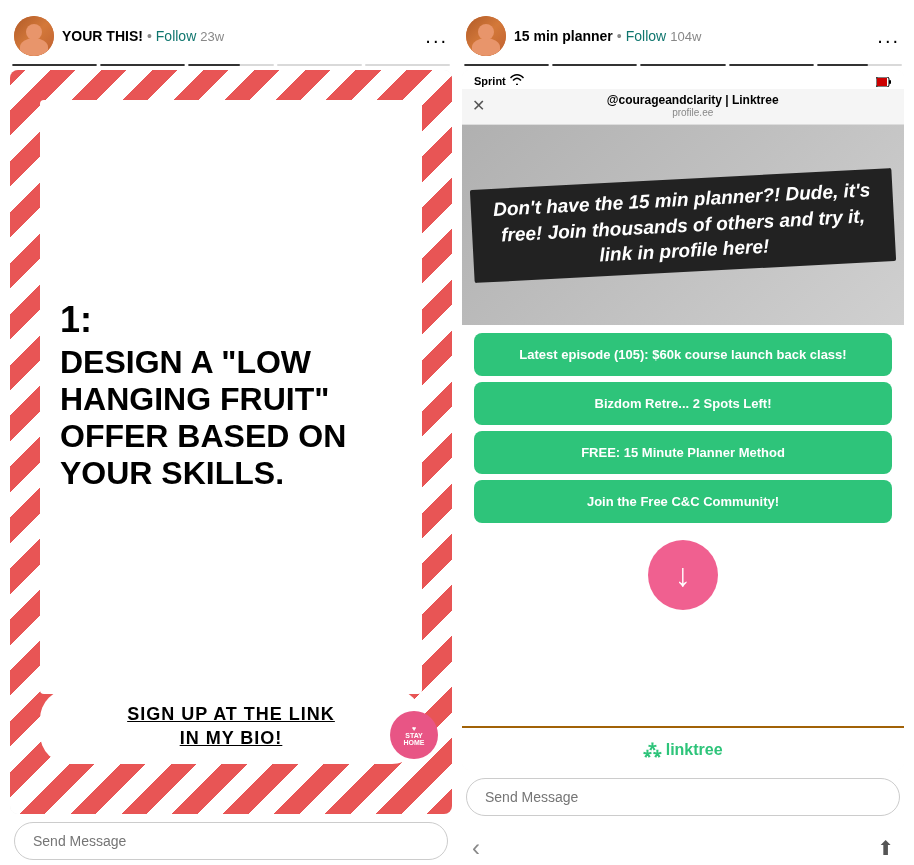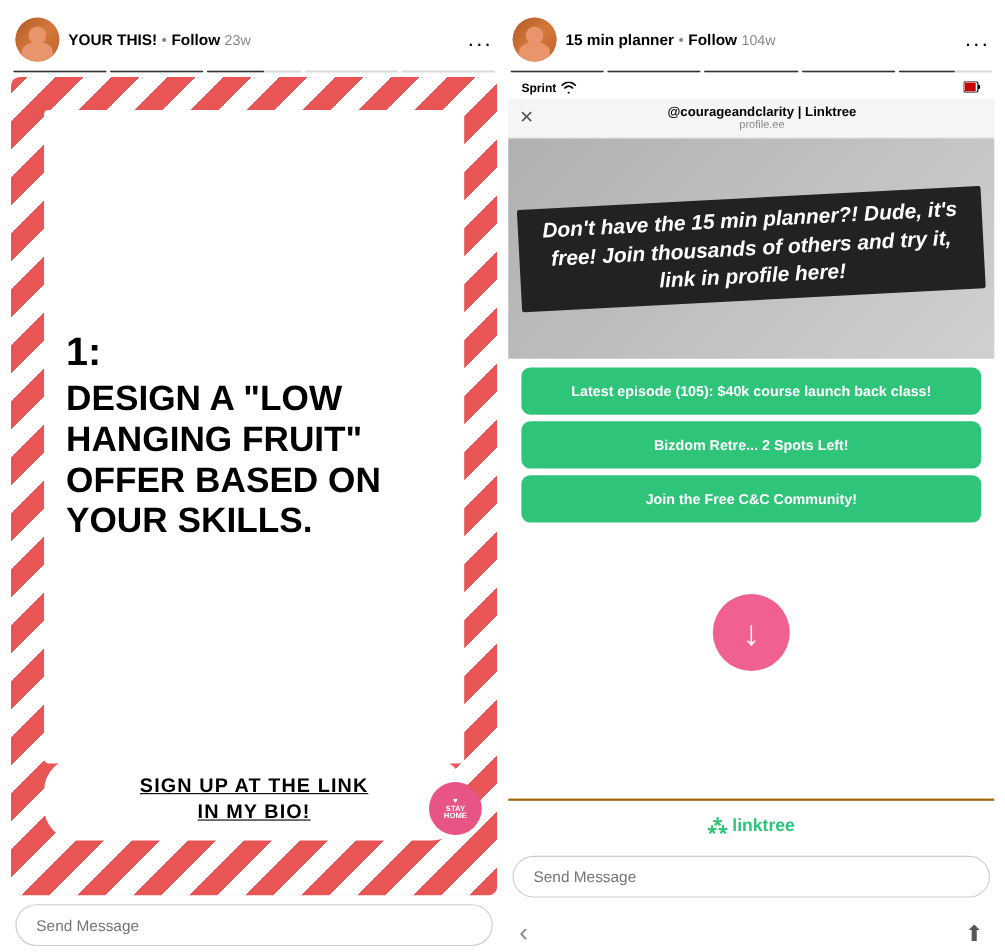--- a/index.html
+++ b/index.html
@@ -91,22 +91,22 @@
       font-size: 14px;
       color: #000;
     }
 
     .story-dot {
       color: #888;
       font-size: 14px;
     }
 
     .story-follow {
-      color: #000000;
-      font-weight: 700;
+      color: #0f766e;
+      font-weight: 400;
       font-size: 14px;
       cursor: pointer;
     }
 
     .story-time {
       color: #888;
       font-size: 13px;
     }
 
     .story-more {
@@ -262,21 +262,21 @@
       inset: 0;
       background: #fff;
       display: flex;
       flex-direction: column;
     }
 
     .phone-status-bar {
       background: #fff;
       padding: 4px 12px 2px 12px;
       display: flex;
-      align-items: flex-start;
+      align-items: flex-end;
       justify-content: space-between;
       font-size: 11px;
       font-weight: 600;
     }
 
     .status-left {
       display: flex;
       align-items: center;
       gap: 4px;
     }
@@ -569,22 +569,23 @@
         </div>
 
         <div class="promo-area">
           <div class="promo-bg"></div>
           <div class="promo-text-block">
             <div class="promo-text-bold">Don't have the 15 min planner?! Dude, it's free! Join thousands of others and try it, link in profile here!</div>
           </div>
         </div>
 
         <div class="linktree-buttons">
-          <button class="lt-btn">Latest episode (105): $40k course launch back class!</button>
+          <button class="lt-btn">Latest episode (105): $60k course launch back class!</button>
           <button class="lt-btn">Bizdom Retre... 2 Spots Left!</button>
+          <button class="lt-btn">FREE: 15 Minute Planner Method</button>
           <button class="lt-btn">Join the Free C&amp;C Community!</button>
         </div>
 
         <div class="linktree-footer">
           <span class="linktree-logo-text">⁂ linktree</span>
         </div>
 
         <div class="down-arrow-overlay">
           <span class="down-arrow-inner">↓</span>
         </div>

